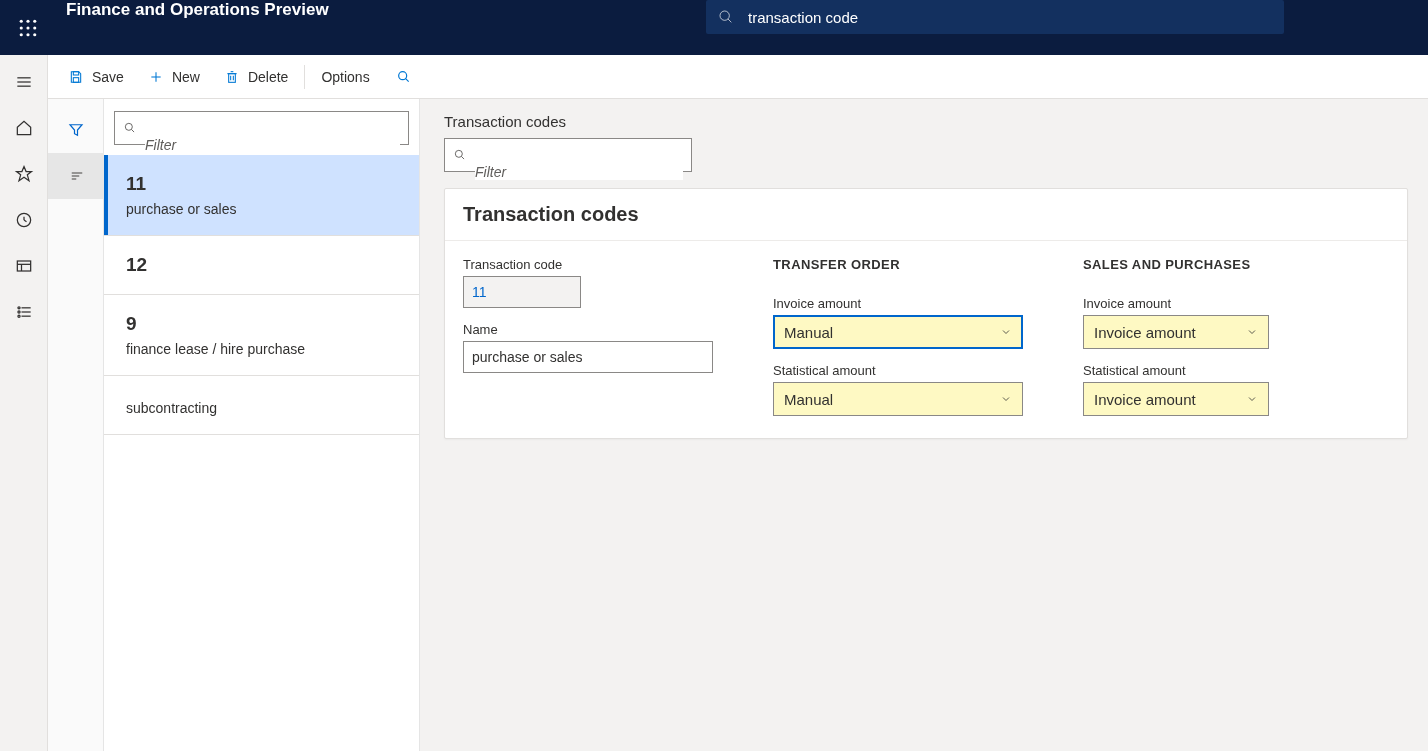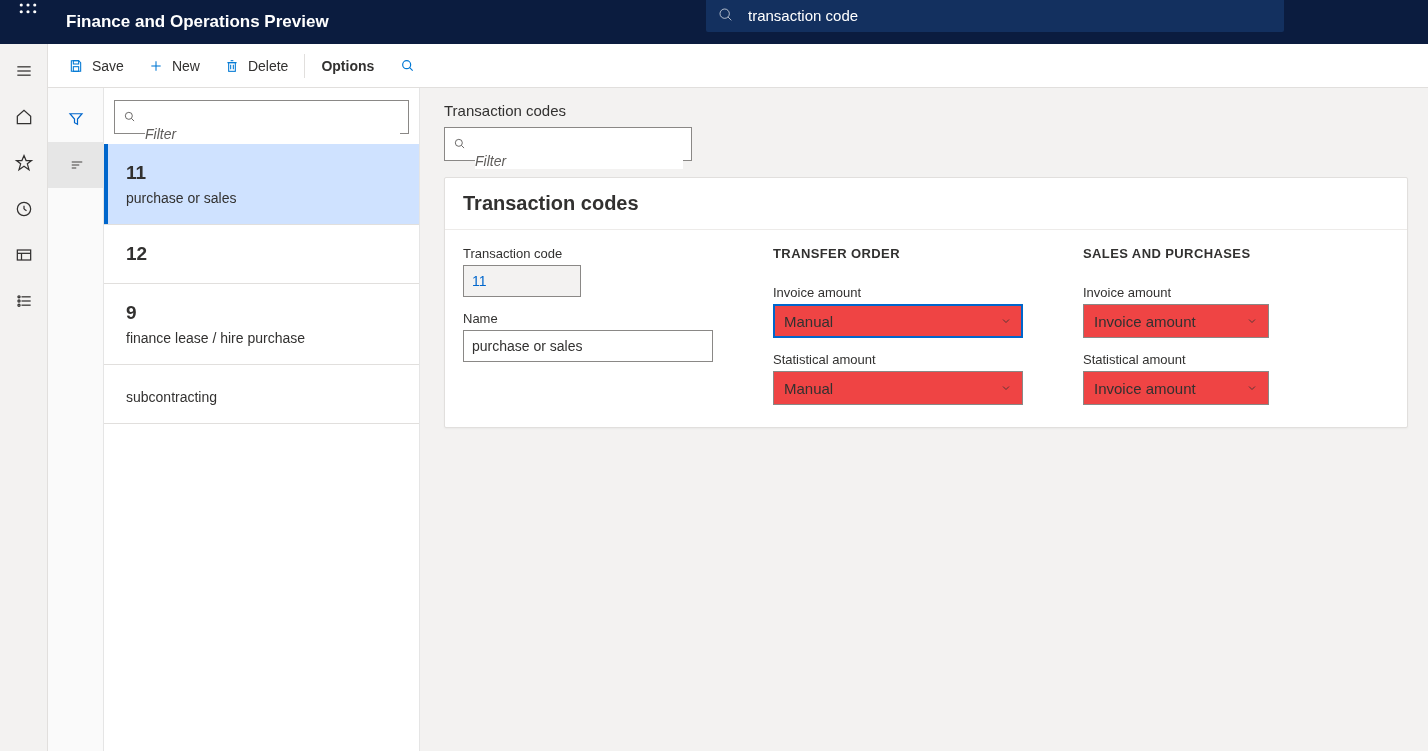--- a/index.html
+++ b/index.html
@@ -1,20 +1,20 @@
 <!DOCTYPE html>
 <html><head>
 <meta charset="utf-8">
 <style>
 * { box-sizing: border-box; margin: 0; padding: 0; }
 html, body { height: 100%; width: 100%; font-family: "Segoe UI", Arial, sans-serif; font-size: 14px; color: #323130; overflow: hidden; background: #f3f2f1; }
 .root { display: flex; flex-direction: column; height: 100vh; width: 100vw; }
 
 
-.top-header { height: 44px; background: #0b1c3f; color: #fff; display: flex; align-items: flex-end; padding: 12px 4px; }
+.top-header { height: 55px; background: #0b1c3f; color: #fff; display: flex; align-items: flex-start; padding: 0 4px; }
 .waffle { width: 48px; height: 55px; display: flex; align-items: center; justify-content: center; cursor: pointer; }
 .waffle svg { fill: #fff; }
 .app-title { font-size: 17px; font-weight: 600; margin-left: 14px; flex: 0 0 auto; color:#fff; }
 .top-spacer { flex: 1; }
 .search-wrap { width: 578px; height: 34px; background: #13305f; border-radius: 2px; display:flex; align-items:center; padding: 0 12px; margin-right: 140px; }
 .search-wrap svg { width:16px; height:16px; stroke:#fff; fill:none; margin-right:14px; }
 .search-wrap input { flex:1; background:transparent; border:none; outline:none; color:#fff; font-size:15px; }
 .search-wrap input::placeholder { color: #cfd6e4; }
 
 
@@ -25,21 +25,21 @@
 .nav-item { width:48px; height:46px; display:flex; align-items:center; justify-content:center; cursor:pointer; }
 .nav-item svg { width:20px; height:20px; stroke:#323130; fill:none; stroke-width:1.5; }
 
 
 .content { flex:1; display:flex; flex-direction:column; min-width:0; background:#fff;}
 
 
 .action-bar { height:44px; border-bottom:1px solid #e1dfdd; display:flex; align-items:center; padding: 0 8px; background:#fff;}
 .action-btn { display:flex; align-items:center; height:44px; padding:0 12px; cursor:pointer; color:#323130; font-size:14px; }
 .action-btn svg { width:16px; height:16px; margin-right:8px; stroke:#0078d4; fill:none; stroke-width:1.6; }
-.action-btn.options { font-weight:700; }
+.action-btn.options { font-weight:400; }
 .action-divider { width:1px; height:24px; background:#e1dfdd; margin:0 4px; }
 .action-search { padding:0 14px; cursor:pointer; display:flex; align-items:center; height:44px;}
 .action-search svg { width:16px; height:16px; stroke:#0078d4; fill:none; stroke-width:1.8;}
 
 
 .body-split { flex:1; display:flex; min-height:0; }
 
 
 .filter-rail { width:56px; border-right:1px solid #e5e5e5; background:#fafafa; display:flex; flex-direction:column; align-items:center; padding-top:8px;}
 .fr-cell { width:56px; height:46px; display:flex; align-items:center; justify-content:center; cursor:pointer; }
@@ -70,21 +70,21 @@
 
 .card { background:#fff; border:1px solid #e1dfdd; border-radius:2px; box-shadow:0 1px 2px rgba(0,0,0,0.04);}
 .card-header { padding:14px 18px; font-size:20px; font-weight:600; border-bottom:1px solid #edebe9;}
 .card-body { padding:16px 18px 22px 18px; display:flex; gap:60px; }
 
 .col { display:flex; flex-direction:column; gap:14px; }
 .field-label { font-size:13px; color:#323130; margin-bottom:4px; display:block;}
 .section-label { font-size:13px; font-weight:700; letter-spacing:0.4px; color:#323130; margin-bottom:10px; text-transform:uppercase;}
 .text-field { width:118px; height:32px; border:1px solid #8a8886; background:#f3f2f1; padding:0 8px; font-size:14px; color:#0066cc; }
 .text-field.wide { width:250px; background:#fff; color:#323130;}
-.select-field { width:250px; height:34px; border:1px solid #8a8886; background:#ef4444; display:flex; align-items:center; justify-content:space-between; padding:16px 10px; font-size:15px; cursor:pointer; }
+.select-field { width:250px; height:34px; border:1px solid #8a8886; background:#fef9c3; display:flex; align-items:center; justify-content:space-between; padding:16px 10px; font-size:15px; cursor:pointer; }
 .select-field.focused { border-color:#0066cc; box-shadow: inset 0 0 0 1px #0066cc; }
 .select-field svg { width:12px; height:12px; stroke:#323130; fill:none; stroke-width:1.6;}
 .select-field.small { width:186px; }
 
 .group { display:flex; flex-direction:column; }
 
 </style>
 </head>
 <body>
 

